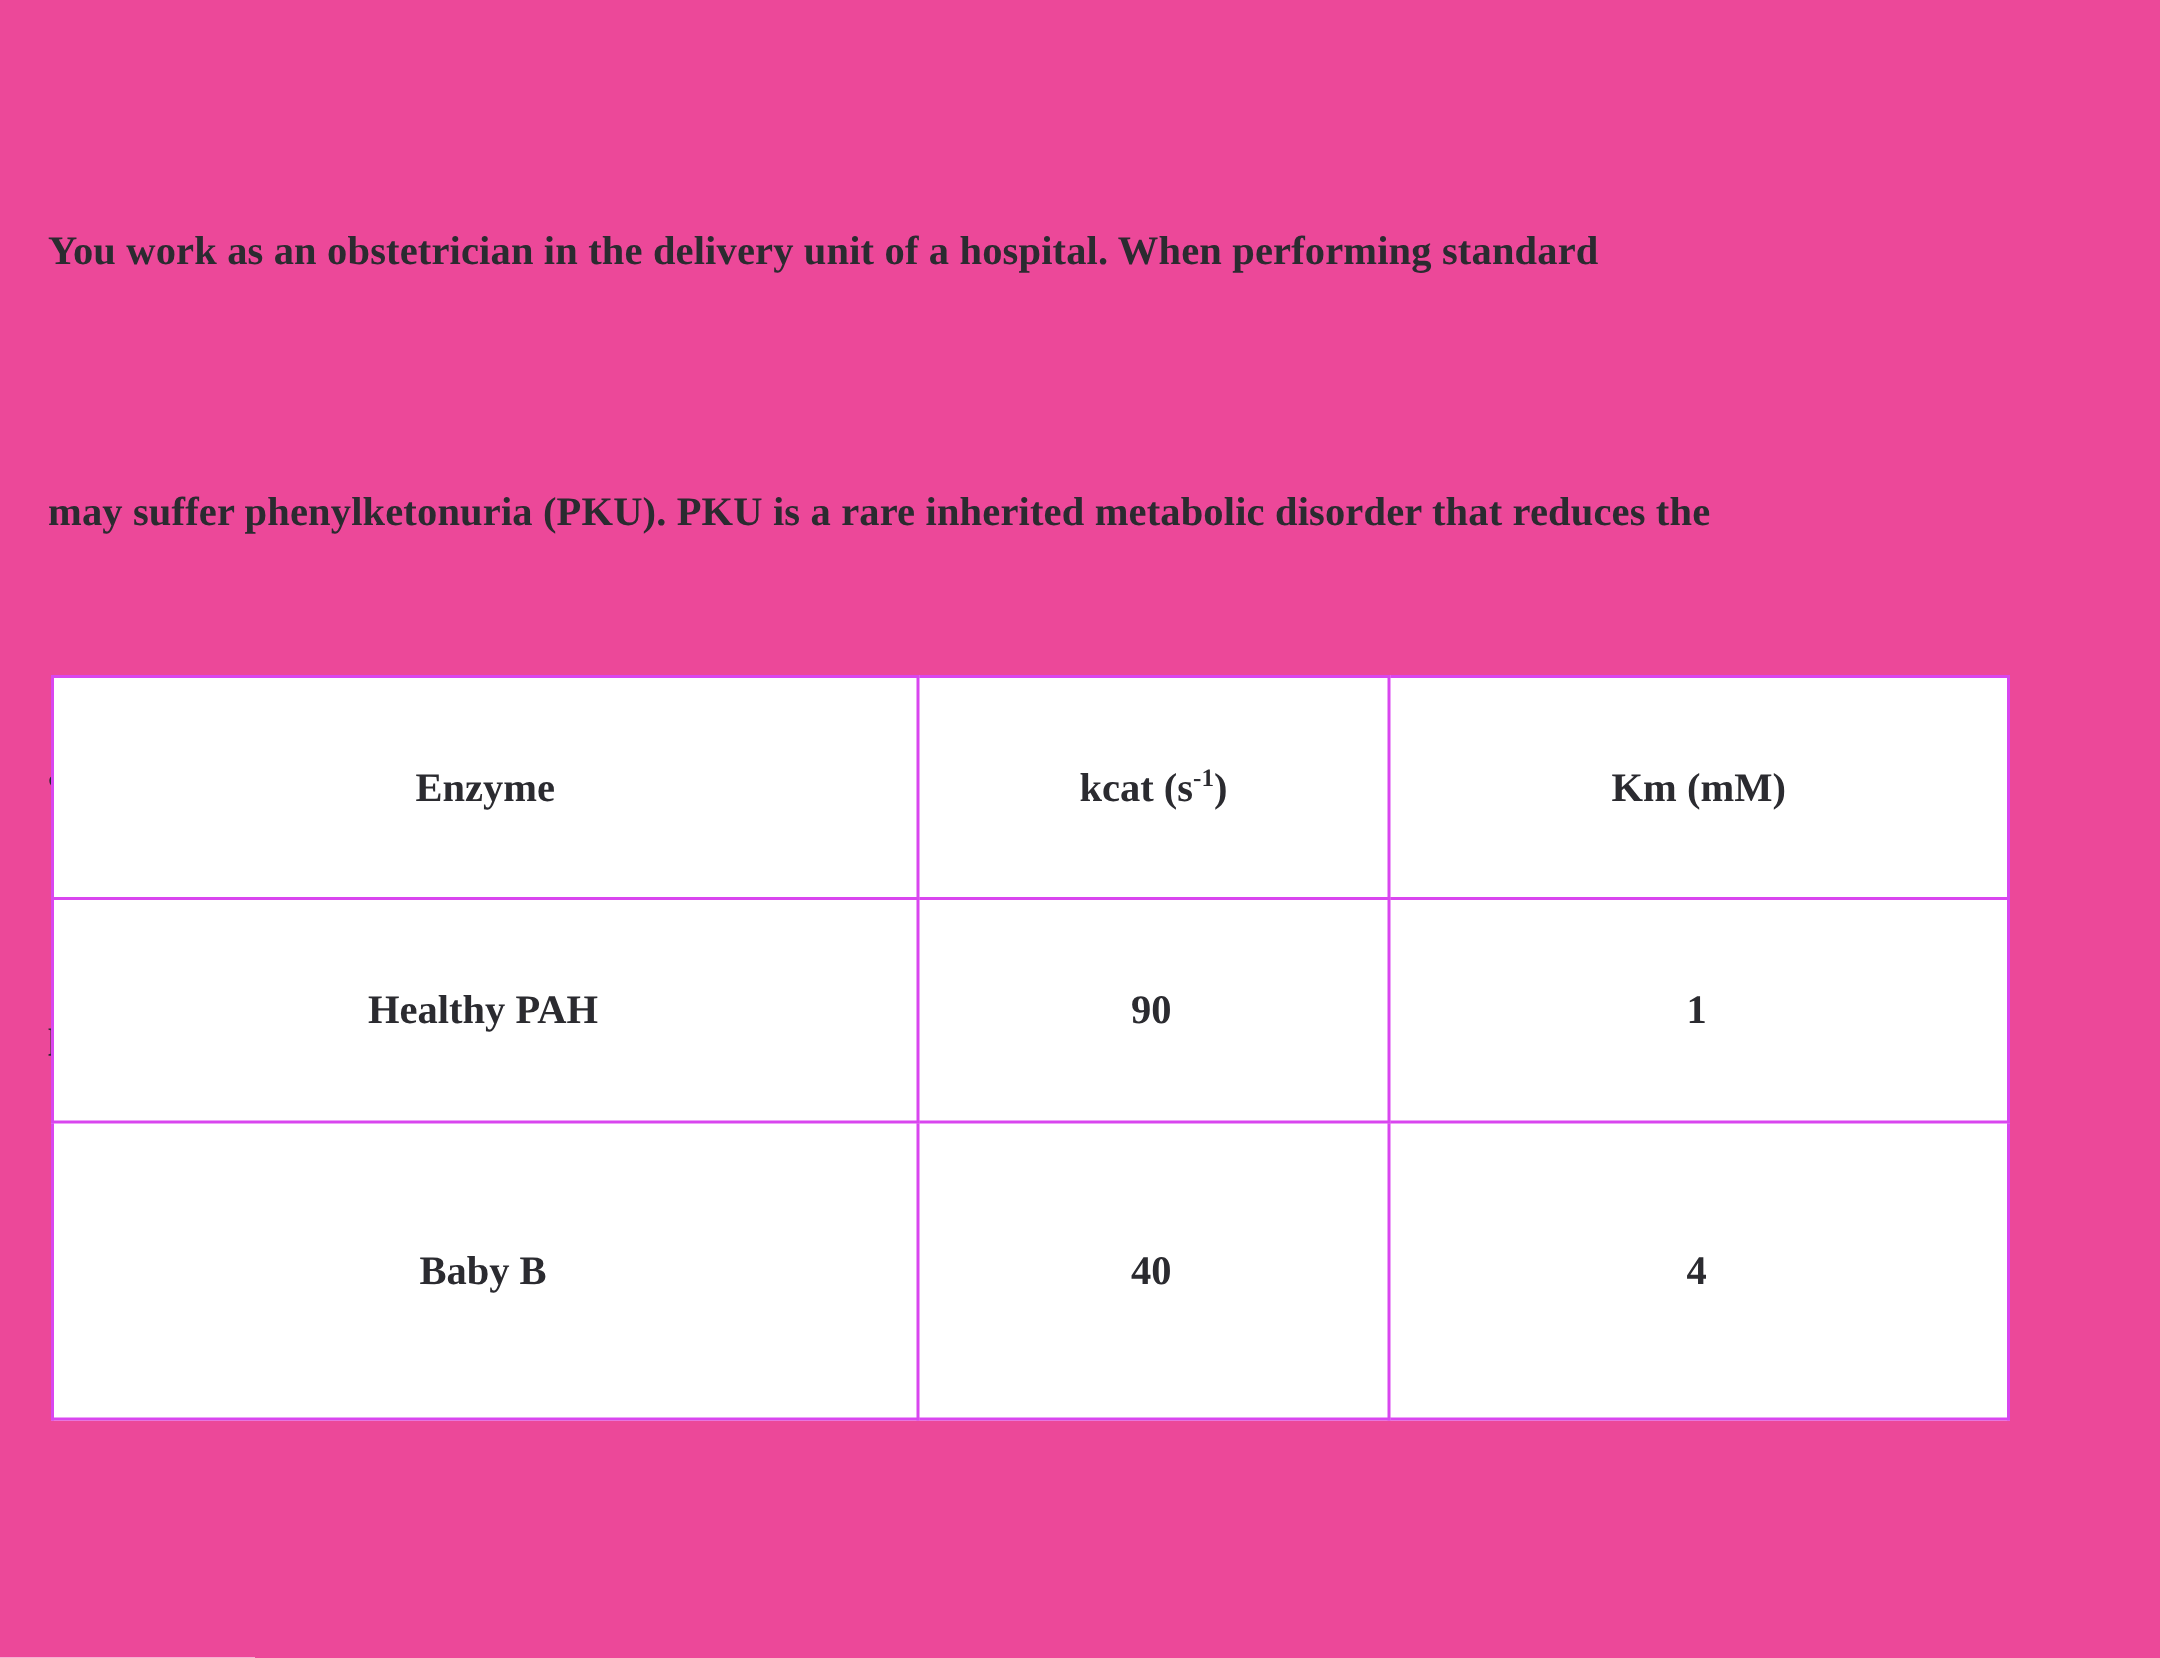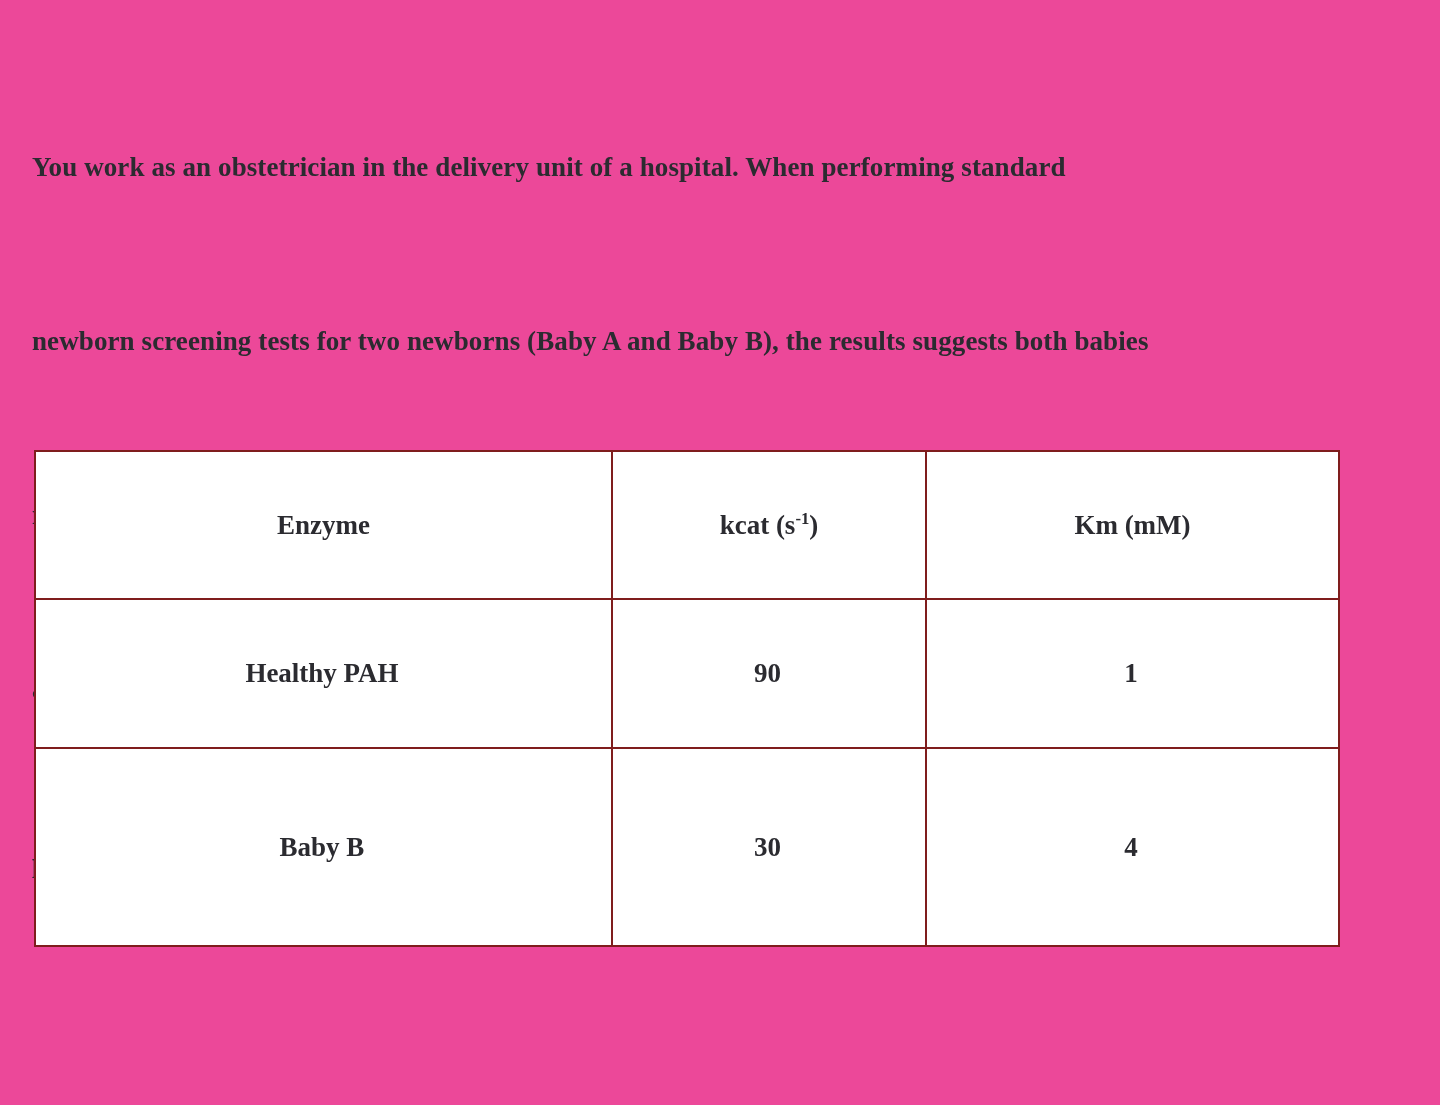--- a/index.html
+++ b/index.html
@@ -52,21 +52,21 @@
     left: 34px;
     top: 450px;
     width: 1304px;
     height: 497px;
     border-collapse: collapse;
     table-layout: fixed;
     background: #ffffff;
   }
   .kinetics-table td,
   .kinetics-table th {
-    border: 2px solid #7f1d1d;
+    border: 2px solid #d946ef;
     padding: 0;
     vertical-align: middle;
     font-weight: 600;
     font-size: 27px;
     color: #2b2b30;
   }
 
   .col-enzyme  { width: 577px; }
   .col-kcat    { width: 314px; }
   .col-km      { width: 413px; }
@@ -94,21 +94,20 @@
     line-height: 0;
   }
 </style>
 </head>
 <body>
 
 <div class="page">
 
   <div class="para" id="intro-paragraph">
     <span class="ln">You work as an obstetrician in the delivery unit of a hospital. When performing standard</span>
-    <span class="ln">newborn screening tests for two newborns (Baby A and Baby B), the results suggests both babies</span>
     <span class="ln">may suffer phenylketonuria (PKU). PKU is a rare inherited metabolic disorder that reduces the</span>
     <span class="ln">ability of the enzyme phenylalanine hydroxylase (PAH) to break down the amino acid</span>
     <span class="ln">phenylalanine, resulting in a toxic build-up of the amino acid. In order to determine which child</span>
     
   </div>
 
   <table class="kinetics-table">
     <colgroup>
       <col class="col-enzyme">
       <col class="col-kcat">
@@ -136,21 +135,21 @@
           <span class="celltext">1</span>
         </td>
       </tr>
 
 
       <tr class="drow-last">
         <td class="dcell">
           <span class="celltext">Baby B</span>
         </td>
         <td class="dcell">
-          <span class="celltext">30</span>
+          <span class="celltext">40</span>
         </td>
         <td class="dcell">
           <span class="celltext">4</span>
         </td>
       </tr>
     </tbody>
   </table>
 
   <div class="para" id="closing-paragraph">
     <span class="ln">In blood, phenylalanine is usually maintained at concentrations that are below Km values. Given</span>

